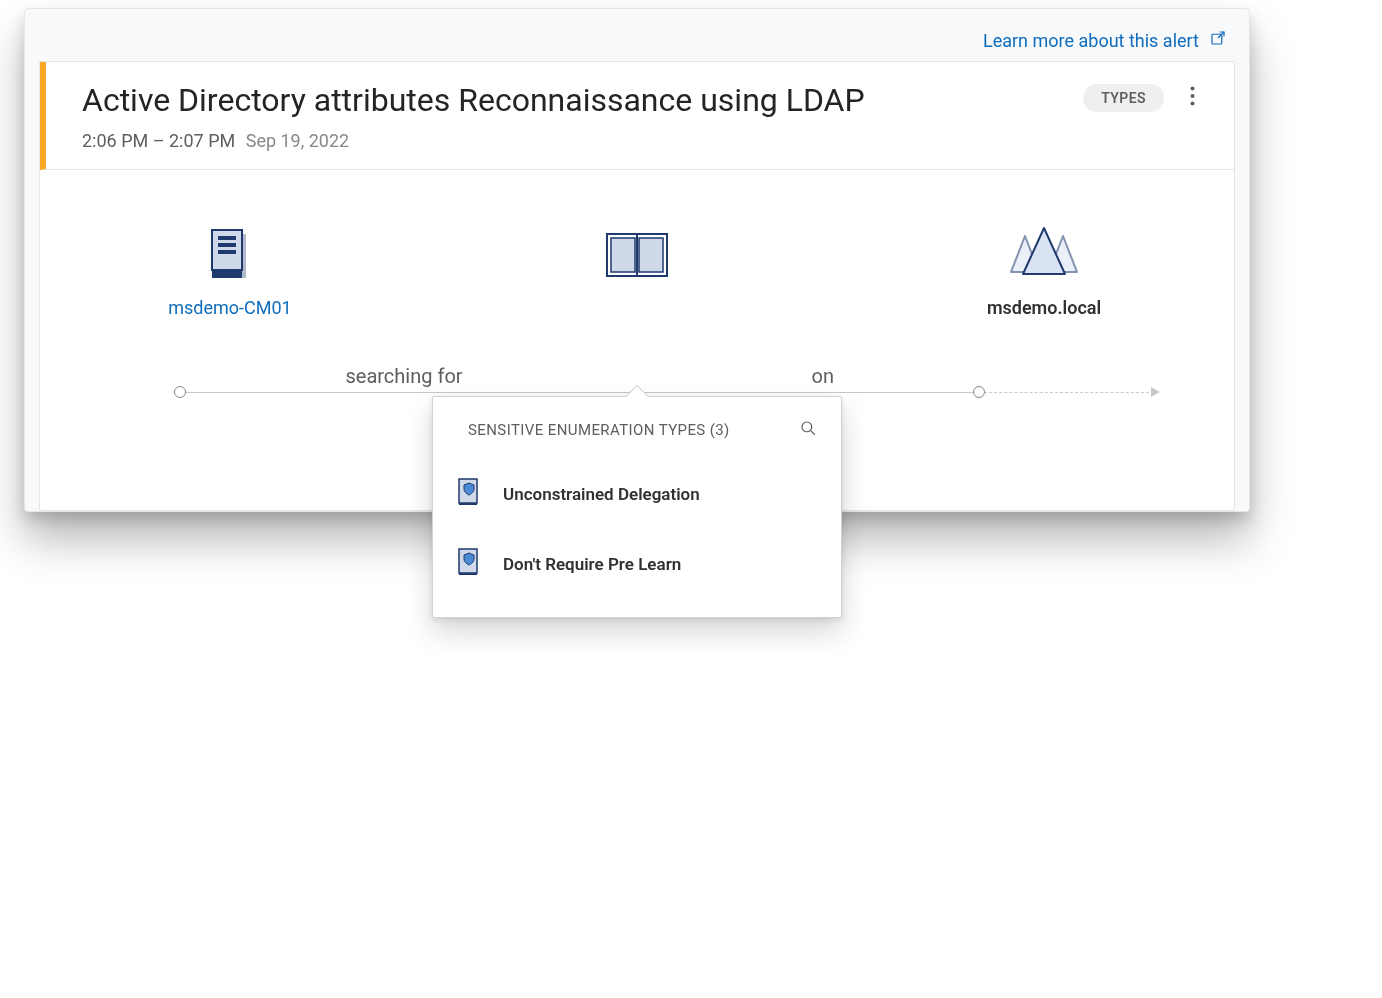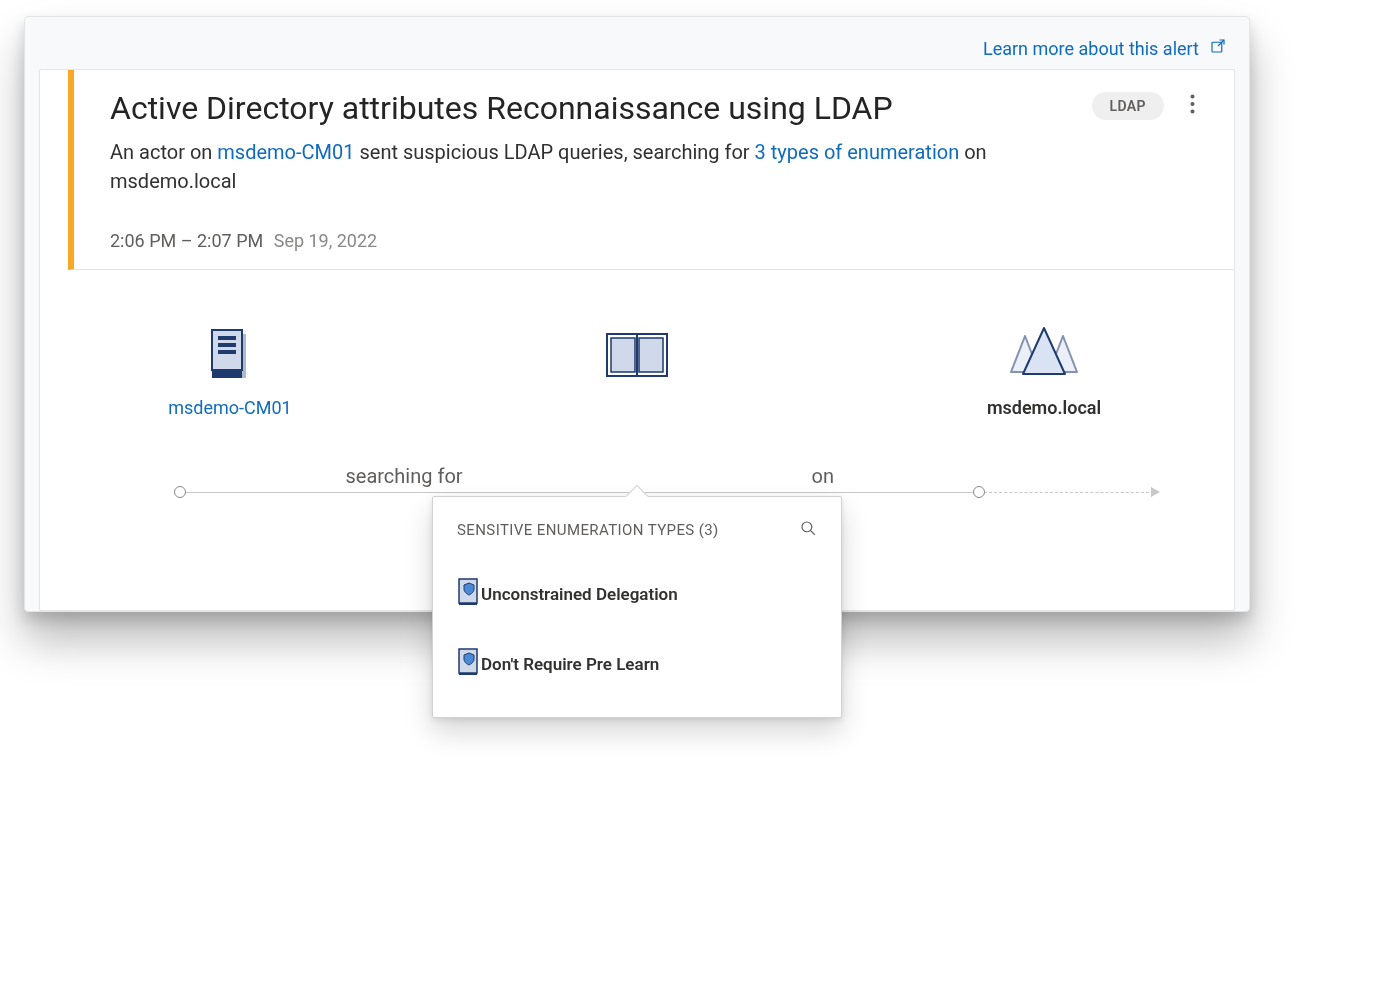--- a/index.html
+++ b/index.html
@@ -19,21 +19,21 @@
   html,body { margin:0; padding:0; }
   body {
     font-family: "Segoe UI", -apple-system, BlinkMacSystemFont, Roboto, "Helvetica Neue", sans-serif;
     background: #ffffff;
     width: 1382px;
     height: 998px;
     position: relative;
   }
   .outer {
     position: absolute;
-    left: 24px; top: 16px;
+    left: 24px; top: 8px;
     width: 1226px;
     background: var(--bg);
     border: 1px solid var(--border);
     border-radius: 4px;
     box-shadow: 0 28px 44px rgba(0,0,0,.28), 0 8px 14px rgba(0,0,0,.15);
     padding: 14px 14px 0 14px;
   }
   .learn-more {
     display:flex;
     justify-content:flex-end;
@@ -49,21 +49,20 @@
     border: 1px solid var(--border);
     border-radius: 2px;
     overflow: visible;
     margin-bottom: 0;
   }
   .header {
     display:flex;
     border-left: 6px solid var(--accent-orange);
     padding: 18px 28px 18px 36px;
     border-bottom: 1px solid var(--border);
-    margin-left: 28px;
   }
   .header-main { flex:1; }
   .title {
     font-size: 32px;
     font-weight: 400;
     color: #242424;
     margin: 0 0 10px 0;
     line-height: 1.25;
   }
   .subtitle {
@@ -178,25 +177,26 @@
     border-top:1px solid var(--popover-border);
   }
   .popover-head {
     display:flex; align-items:center; justify-content:space-between;
     padding: 22px 24px 8px 24px;
   }
   .popover-title {
     font-size: 15px;
     letter-spacing: .4px;
     color: var(--text-muted);
+    margin-left: 11px;
   }
   .popover .search svg { width:18px;height:18px; color: var(--text-muted);}
   .pop-list { padding: 10px 24px 0 24px; }
   .pop-item {
-    display:flex; align-items:center; 
+    display:flex; align-items:center; gap:22px;
     padding: 18px 0;
     font-size: 17px;
     color:#323130;
     font-weight:600;
   }
   .pop-item .mini-shield { flex:0 0 auto; }
   
   a.link { text-decoration:none; cursor:pointer; }
 </style>
 </head>
@@ -213,30 +213,27 @@
         <path d="M20 4l-8 8"></path>
       </svg>
     </span>
   </div>
 
   <div class="card">
 
     <div class="header">
       <div class="header-main">
         <h1 class="title">Active Directory attributes Reconnaissance using LDAP</h1>
-        <p class="subtitle">
-          <span>An actor on </span><a class="link">msdemo-CM01</a><span> sent suspicious LDAP queries, searching for </span><a class="link">3 types of enumeration</a><span> on </span><span>msdemo.local</span>
-        </p>
         <div class="timestamp">
           <span>2:06 PM – 2:07 PM</span>
           <span class="date">Sep 19, 2022</span>
         </div>
       </div>
       <div class="header-side">
-        <span class="badge">LDAP</span>
+        <span class="badge">TYPES</span>
         <div class="more-btn">
           <span>
             <svg width="5" height="20" viewBox="0 0 5 20" fill="currentColor">
               <circle cx="2.5" cy="2.5" r="2"></circle>
                 <circle cx="2.5" cy="10" r="2"></circle>
                 <circle cx="2.5" cy="17.5" r="2"></circle>
             </svg>
           </span>
         </div>
       </div>

